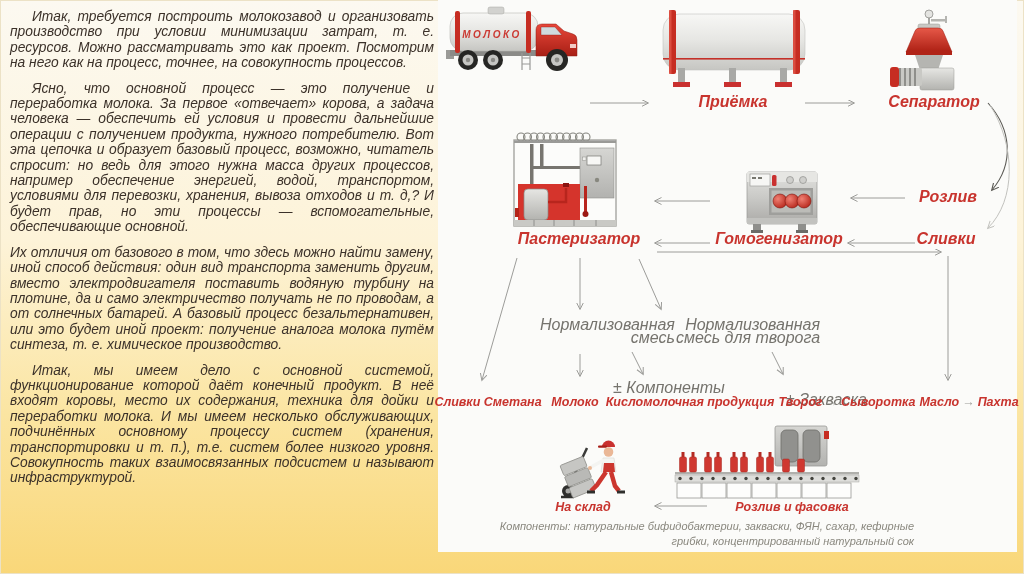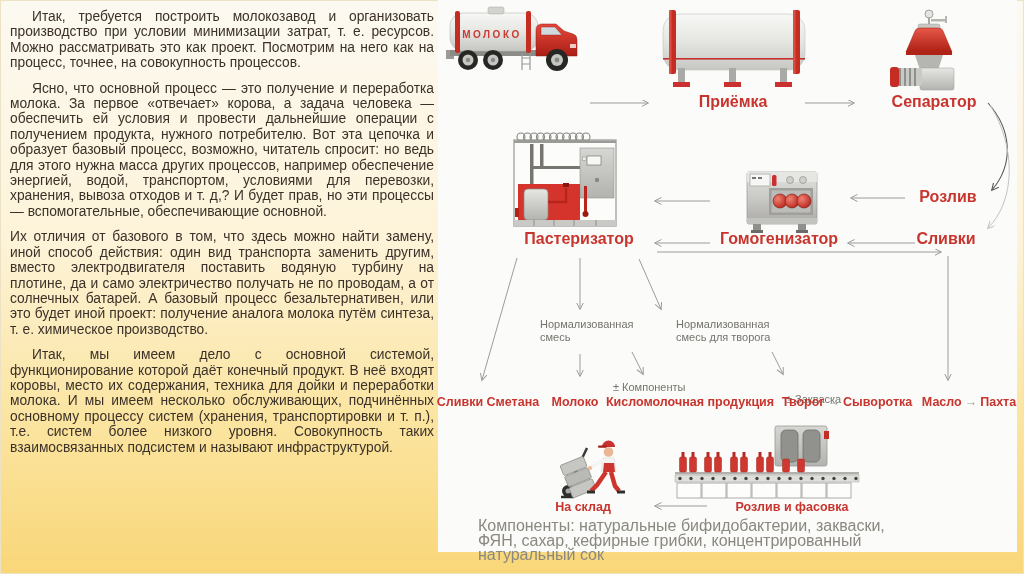--- a/index.html
+++ b/index.html
@@ -1,50 +1,51 @@
 <!DOCTYPE html>
 <html><head>
 <meta charset="utf-8">
 <style>
   html,body { margin:0; padding:0; background:#ffffff; }
   .slide {
     position:relative; width:1024px; height:574px; overflow:hidden;
     background:linear-gradient(180deg,#fcf9f1 0%,#fdf3d8 42%,#fbe5a2 72%,#f9d779 100%);
     font-family:"Liberation Sans", sans-serif;
     box-shadow:inset 0 0 0 1px #ece2c6;
+    font-style:italic;
   }
   .text-col {
     position:absolute; left:10px; top:9px; width:424px;
     color:#3b3129; font-size:13.8px; line-height:15.4px;
     text-align:justify;
   }
   .text-col p { margin:0 0 10px 0; }
   .text-col p.indent { text-indent:22px; }
   .panel {
     position:absolute; left:438px; top:0; width:579px; height:552px;
     background:#fbfbf9;
   }
   .diagram-svg { position:absolute; left:0; top:0; overflow:visible; }
   .dlabel {
     position:absolute; transform:translateX(-50%); white-space:nowrap;
     font-weight:700; font-size:16px; color:#c8342e;
   }
   .dlabel.big { font-size:12.5px; }
   .dlabel .arr { color:#9c9c99; font-weight:400; padding:0 3px; }
   .glabel {
-    position:absolute; font-size:11px; color:#75736d;
-    white-space:nowrap; line-height:13px;
+    position:absolute; font-size:16px; color:#75736d;
+    white-space:nowrap; line-height:13px;text-align:right;
   }
   .truck-text {
     position:absolute; left:54px; top:29px; transform:translateX(-50%);
     font-size:10px; font-weight:700; letter-spacing:2.5px; color:#cb3a33; white-space:nowrap;
   }
   .note {
     position:absolute; left:40px; top:519px; width:436px;
-    font-size:16px; line-height:14.5px; color:#8a887f;
+    font-size:11px; line-height:14.5px; color:#8a887f;text-align:right;
   }
 </style>
 </head>
 <body>
 
 <div class="slide">
 
   <div class="text-col">
     <p class="indent">Итак, требуется построить молокозавод и организовать производство при условии минимизации затрат, т. е. ресурсов. Можно рассматривать это как проект. Посмотрим на него как на процесс, точнее, на совокупность процессов.</p>
     <p class="indent">Ясно, что основной процесс — это получение и переработка молока. За первое «отвечает» корова, а задача человека — обеспечить ей условия и провести дальнейшие операции с получением продукта, нужного потребителю. Вот эта цепочка и образует базовый процесс, возможно, читатель спросит: но ведь для этого нужна масса других процессов, например обеспечение энергией, водой, транспортом, условиями для перевозки, хранения, вывоза отходов и т. д,? И будет прав, но эти процессы — вспомогательные, обеспечивающие основной.</p>

